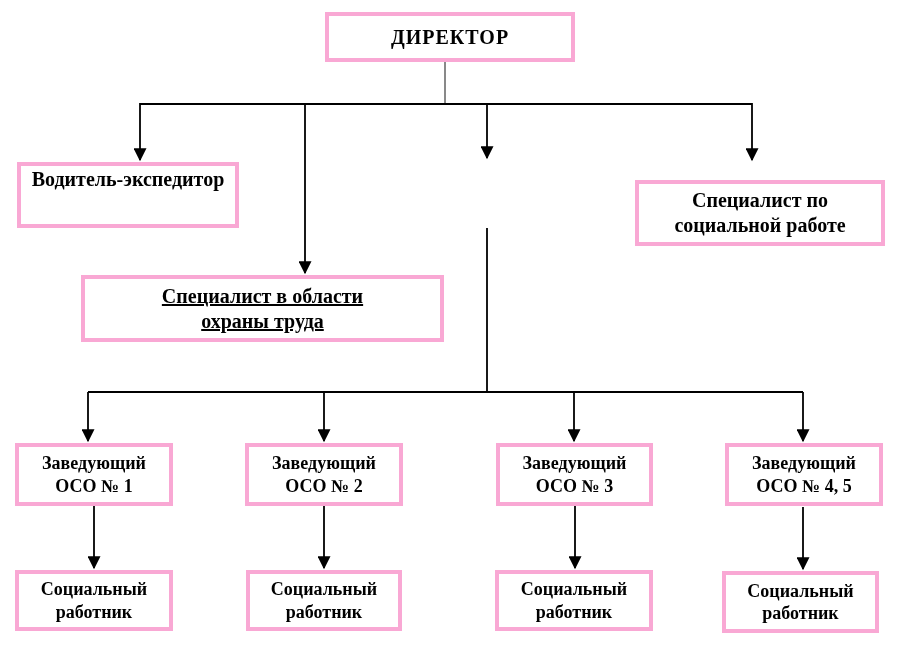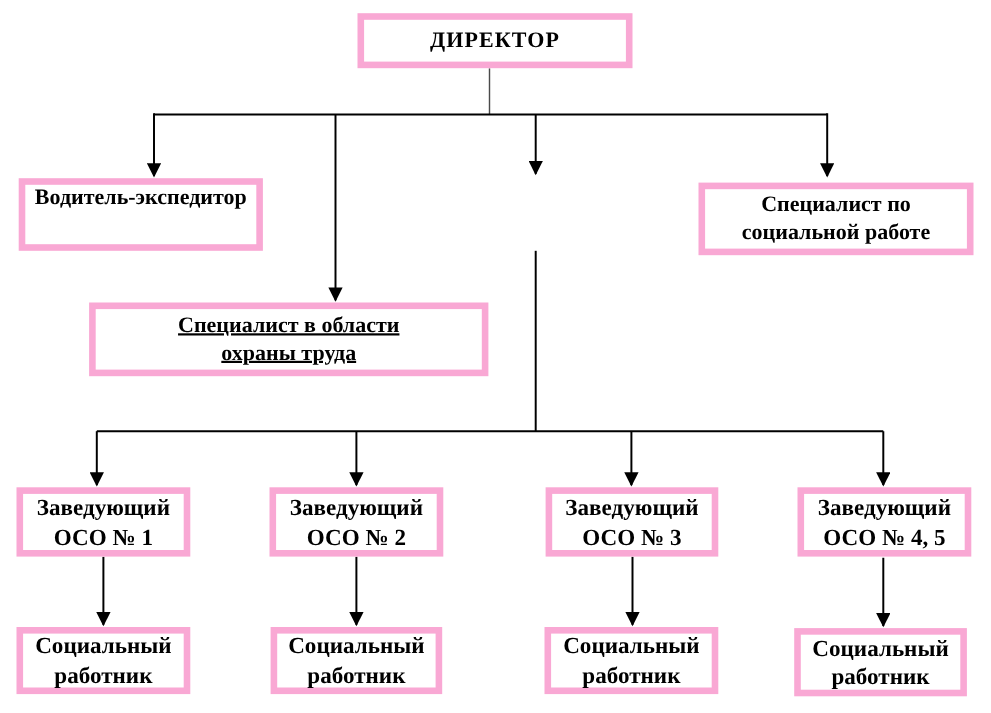--- a/index.html
+++ b/index.html
@@ -16,37 +16,37 @@
     font-family: "Liberation Serif", "DejaVu Serif", serif;
   }
   .wires {
     position: absolute;
     left: 0; top: 0;
     width: 901px; height: 648px;
   }
   .node {
     position: absolute;
     box-sizing: border-box;
-    border: 6px solid #f9a8d4;
+    border: 4px solid #f9a8d4;
     background: #ffffff;
     color: #000000;
     font-weight: bold;
     display: flex;
     align-items: center;
     justify-content: center;
     text-align: center;
     white-space: pre-line;
     line-height: 1.25;
   }
   .sz-lg { font-size: 20px; }
-  .sz-md { font-size: 21px; }
+  .sz-md { font-size: 18px; }
   #n-director  { left: 325px; top: 12px;  width: 250px; height: 50px; font-size: 20px; letter-spacing: 1px; }
   #n-driver    { left: 17px;  top: 162px; width: 222px; height: 66px; padding-bottom: 32px; }
   #n-deputy    { left: 347px; top: 160px; width: 243px; height: 68px; }
-  #n-social    { left: 635px; top: 166px; width: 250px; height: 66px; }
+  #n-social    { left: 635px; top: 180px; width: 250px; height: 66px; }
   #n-labor     { left: 81px;  top: 275px; width: 363px; height: 67px; text-decoration: underline; }
   #n-head1     { left: 15px;  top: 443px; width: 158px; height: 63px; }
   #n-head2     { left: 245px; top: 443px; width: 158px; height: 63px; }
   #n-head3     { left: 496px; top: 443px; width: 157px; height: 63px; }
   #n-head45    { left: 725px; top: 443px; width: 158px; height: 63px; }
   #n-worker1   { left: 15px;  top: 570px; width: 158px; height: 61px; }
   #n-worker2   { left: 246px; top: 570px; width: 156px; height: 61px; }
   #n-worker3   { left: 495px; top: 570px; width: 158px; height: 61px; }
   #n-worker4   { left: 722px; top: 571px; width: 157px; height: 62px; }
   .edge  { stroke: #000000; stroke-width: 1.8; fill: none; }

